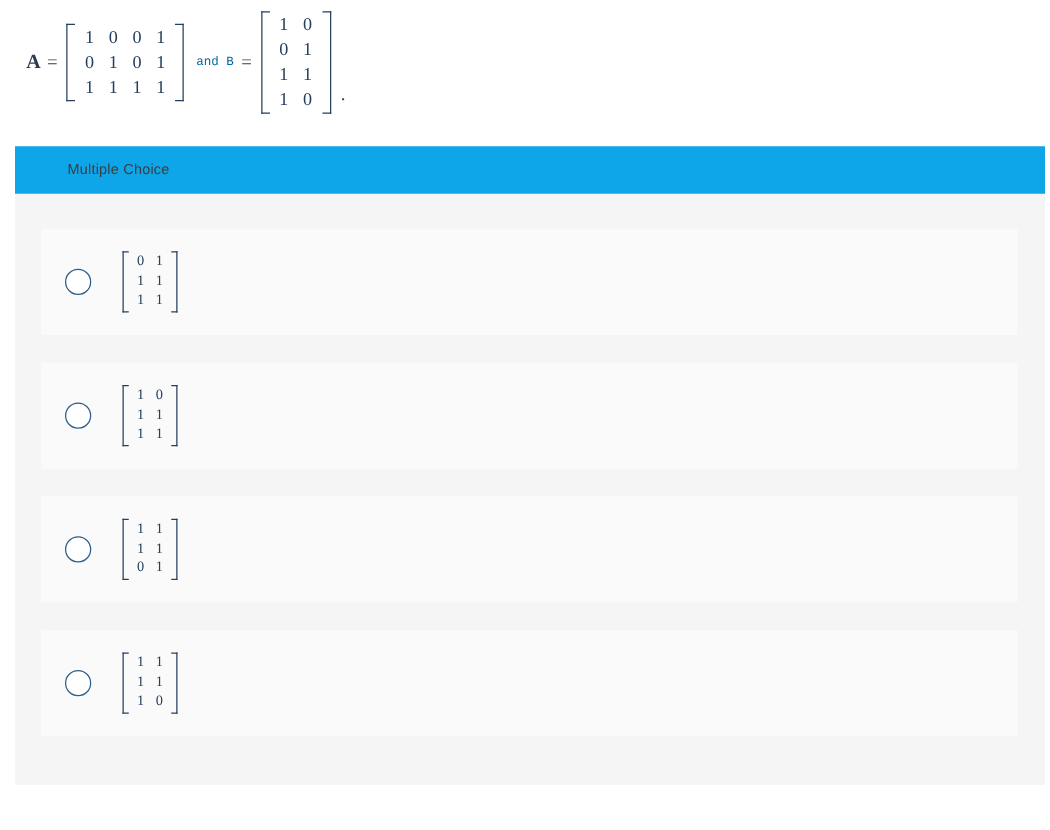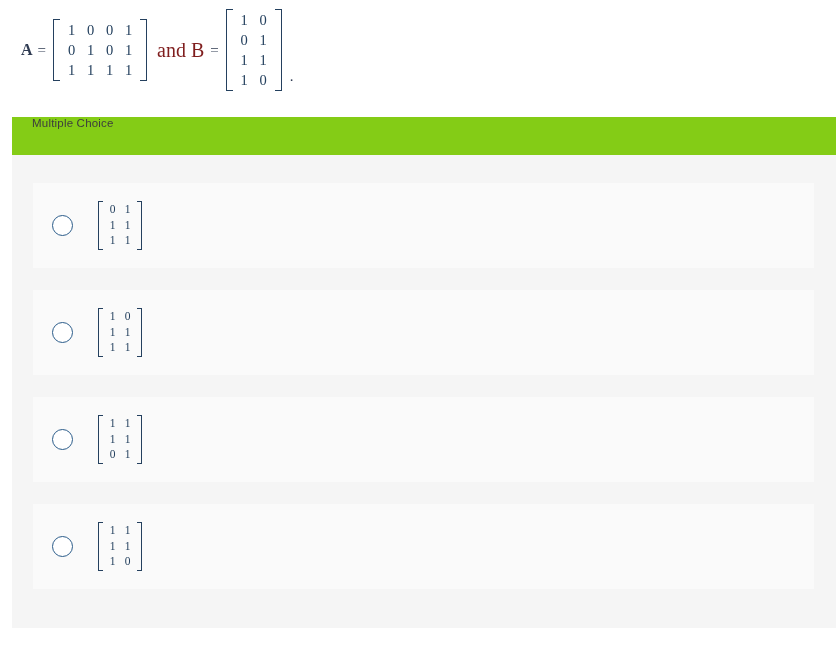--- a/index.html
+++ b/index.html
@@ -48,23 +48,23 @@
     font-style: normal;
     margin: 0 5px 0 9px;
     color: #2f3b52;
   }
   .math-eq {
     font-size: 15px;
     margin-right: 7px;
     color: #2f3b52;
   }
   .math-and {
-    font-family: Liberation Serif, serif;
-    font-size: 20px;
-    color: #7f1d1d;
+    font-family: Liberation Mono, monospace;
+    font-size: 10px;
+    color: #0369a1;
     margin-left: 10px;
   }
   .math-period {
     font-family: "Liberation Serif", "DejaVu Serif", serif;
     font-size: 15px;
     color: #2f3b52;
     margin-left: 8px;
     align-self: flex-end;
     padding-bottom: 6px;
   }
@@ -119,23 +119,24 @@
   #answer-panel {
     position: absolute;
     left: 12px;
     top: 117px;
     width: 824px;
     height: 511px;
     background: #f5f5f5;
   }
   #panel-header {
     height: 38px;
-    background: #84cc16;
-    display: flex;
-    padding-left: 20px;
+    background: #0ea5e9;
+    display: flex;
+    align-items: center;
+    padding-left: 42px;
     box-sizing: border-box;
   }
   #panel-header-label {
     font-size: 11.5px;
     color: #3d3d3d;
     letter-spacing: 0.2px;
   }
   #options-list {
     padding: 28px 22px 0 21px;
   }

